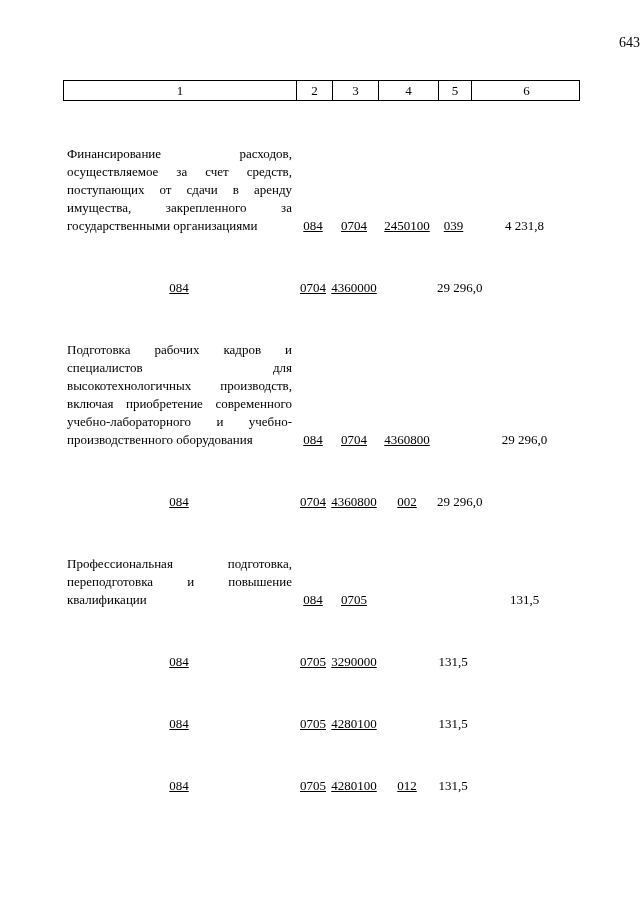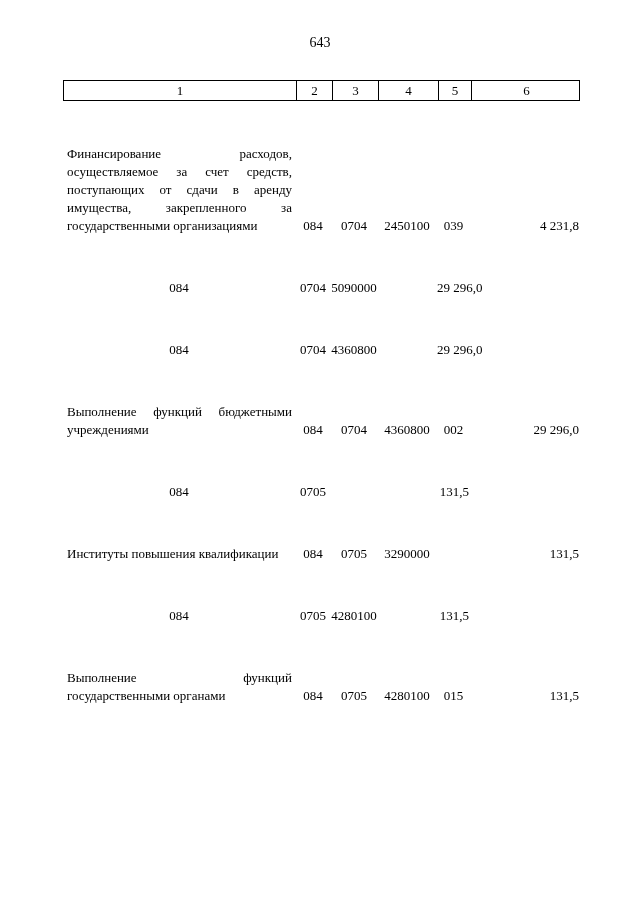--- a/index.html
+++ b/index.html
@@ -11,21 +11,21 @@
     width: 640px;
     height: 905px;
     font-family: "Liberation Serif", serif;
     color: #000;
     overflow: hidden;
   }
   .page {
     padding-top: 34px;
   }
   .page-number {
-    text-align: center;
+    text-align: right;
     font-size: 14px;
     line-height: 18px;
     margin-bottom: 28px;
   }
   .tbl {
     margin-left: 63px;
     width: 517px;
   }
   .thead {
     display: grid;
@@ -56,23 +56,24 @@
   }
   .desc {
     text-align: justify;
     text-align-last: left;
     padding: 0 3px 0 4px;
     box-sizing: border-box;
   }
   .code {
     text-align: center;
     white-space: nowrap;
+    text-decoration: underline;
   }
   .amount {
-    text-align: right;
+    text-align: center;
     padding-right: 1px;
     white-space: nowrap;
   }
 </style>
 </head>
 <body>
 
 <div class="page">
 
   <div class="page-number">643</div>
@@ -95,71 +96,70 @@
         <div class="code">084</div>
         <div class="code">0704</div>
         <div class="code">2450100</div>
         <div class="code">039</div>
         <div class="amount">4 231,8</div>
       </div>
 
       <div class="row">
         <div class="code">084</div>
         <div class="code">0704</div>
-        <div class="code">5090000</div>
+        <div class="code">4360000</div>
+        <div class="code"></div>
+        <div class="amount">29 296,0</div>
+      </div>
+
+      <div class="row">
+        <div class="desc">Подготовка рабочих кадров и специалистов для высокотехнологичных производств, включая приобретение современного учебно-лабораторного и учебно-производственного оборудования</div>
+        <div class="code">084</div>
+        <div class="code">0704</div>
+        <div class="code">4360800</div>
         <div class="code"></div>
         <div class="amount">29 296,0</div>
       </div>
 
       <div class="row">
         <div class="code">084</div>
         <div class="code">0704</div>
         <div class="code">4360800</div>
-        <div class="code"></div>
-        <div class="amount">29 296,0</div>
-      </div>
-
-      <div class="row">
-        <div class="desc">Выполнение функций бюджетными учреждениями</div>
-        <div class="code">084</div>
-        <div class="code">0704</div>
-        <div class="code">4360800</div>
         <div class="code">002</div>
         <div class="amount">29 296,0</div>
       </div>
 
       <div class="row">
+        <div class="desc">Профессиональная подготовка, переподготовка и повышение квалификации</div>
         <div class="code">084</div>
         <div class="code">0705</div>
         <div class="code"></div>
         <div class="code"></div>
         <div class="amount">131,5</div>
       </div>
 
       <div class="row">
-        <div class="desc">Институты повышения квалификации</div>
         <div class="code">084</div>
         <div class="code">0705</div>
         <div class="code">3290000</div>
         <div class="code"></div>
         <div class="amount">131,5</div>
       </div>
 
       <div class="row">
         <div class="code">084</div>
         <div class="code">0705</div>
         <div class="code">4280100</div>
         <div class="code"></div>
         <div class="amount">131,5</div>
       </div>
 
       <div class="row">
-        <div class="desc">Выполнение функций государственными органами</div>
         <div class="code">084</div>
         <div class="code">0705</div>
         <div class="code">4280100</div>
-        <div class="code">015</div>
+        <div class="code">012</div>
         <div class="amount">131,5</div>
       </div>
 
     </div>
   </div>
 </div>
 
 </body></html>

